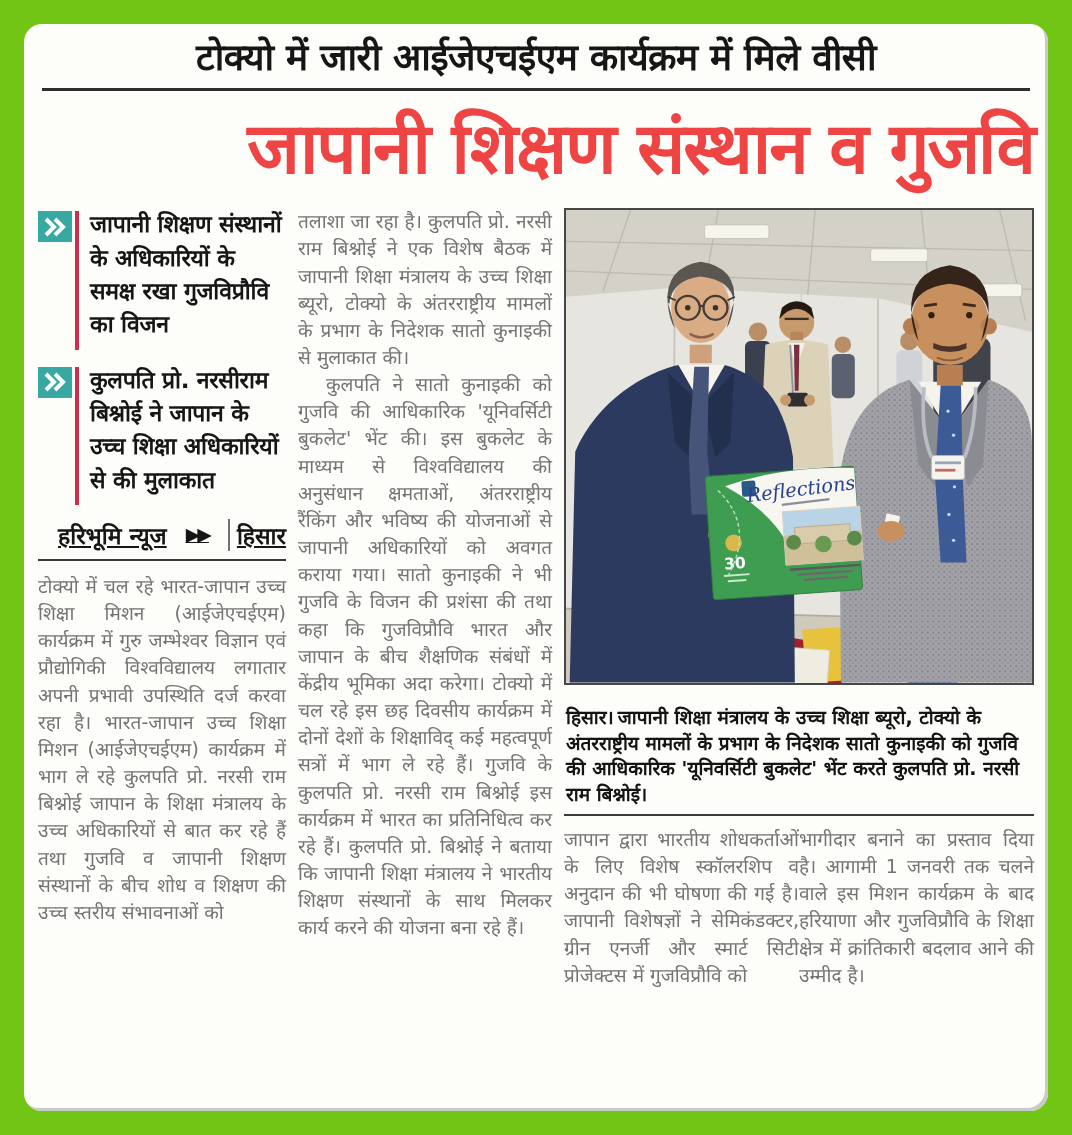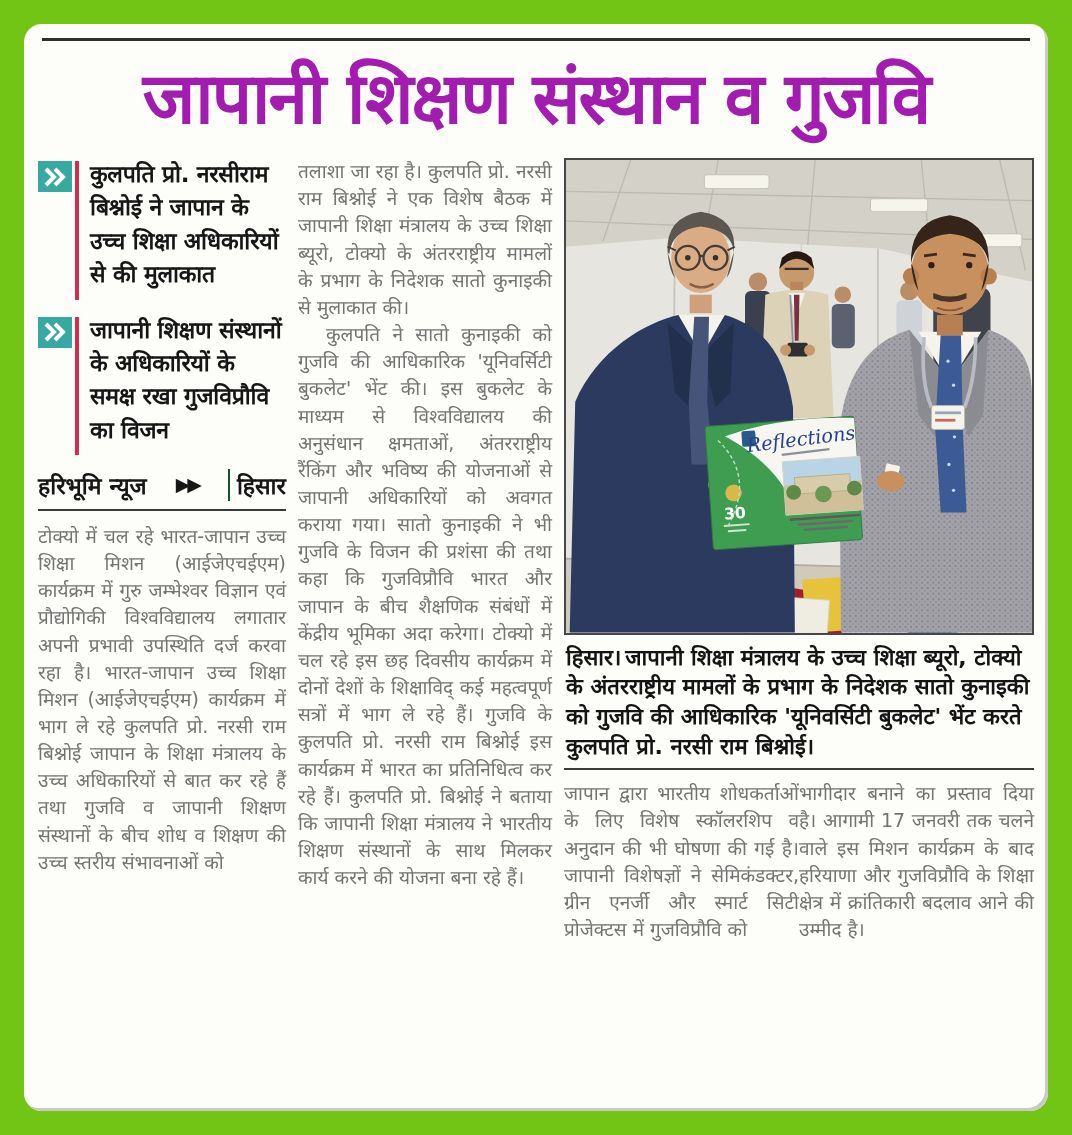--- a/index.html
+++ b/index.html
@@ -12,86 +12,87 @@
   *{box-sizing:border-box;margin:0;padding:0;}
   html,body{width:1072px;}
   body{font-family:"DejaVu Sans",sans-serif;color:var(--ink);}
   .frame{width:1072px;height:1135px;background:var(--green-border);padding:24px;}
   .page{width:100%;height:100%;background:#fdfdfa;border-radius:18px;padding:8px 14px 10px;
         overflow:hidden;box-shadow:inset -3px -3px 0 #c9c9c6;}
   
   .kicker{text-align:center;font-size:37px;font-weight:bold;letter-spacing:-0.5px;line-height:1.3;margin-top:2px;}
   .kicker-rule{border:none;border-top:3px solid var(--rule);margin:6px 4px 0;}
   
-  .headline{text-align:center;font-weight:bold;font-size:71px;line-height:1.34;
-            letter-spacing:-2px;margin:10px 0 12px;color:#a21caf;}
+  .headline{text-align:right;font-weight:bold;font-size:71px;line-height:1.34;
+            letter-spacing:-2px;margin:10px 0 12px;color:#ef4444;}
   
   .content{display:flex;gap:12px;align-items:flex-start;}
   .col-left{width:248px;flex:none;}
   .col-mid{width:254px;flex:none;}
   .col-right{flex:1;min-width:0;}
   
   .bullet{position:relative;padding-left:52px;font-size:23px;font-weight:bold;
           line-height:1.45;margin-bottom:22px;letter-spacing:-0.3px;}
   .bullet .vline{position:absolute;left:37px;top:3px;bottom:-8px;width:4px;background:var(--red-accent);}
   .bullet .chev{position:absolute;left:0;top:3px;width:34px;height:31px;background:var(--teal-accent);
                 display:flex;align-items:center;justify-content:center;}
   
-  .byline{display:flex;justify-content:space-between;align-items:center;gap:4px;
-          font-size:23px;font-weight:bold;margin:16px 0 8px;}
+  .byline{display:flex;justify-content:flex-end;align-items:center;gap:19px;
+          font-size:23px;font-weight:bold;margin:16px 0 8px;text-decoration:underline;}
   .byline .arrows{letter-spacing:-3px;font-size:19px;padding-bottom:2px;}
-  .byline .loc{border-left:2px solid #14532d;padding-left:7px;}
+  .byline .loc{border-left:2px solid #737373;padding-left:7px;}
   .thin-rule{border:none;border-top:2px solid #3a3a3a;margin:4px 0 12px;}
   
   .body-text{font-size:19px;line-height:1.43;text-align:justify;color:#737373;}
   .col-mid p{margin:0;}
   .col-mid p.indent{text-indent:28px;}
   
   .photo-wrap{border:2px solid #474747;background:#fff;line-height:0;}
   .photo-wrap svg{width:100%;height:auto;display:block;}
-  .caption{font-size:22px;line-height:1.36;font-weight:bold;margin:8px 2px 6px;color:#141414;text-align:left;}
+  .caption{font-size:19px;line-height:1.36;font-weight:bold;margin:20px 2px 6px;color:#141414;text-align:left;}
   .caption .cap-loc{margin-right:4px;}
   .caption .cap-text{font-weight:bold;}
   .caption-rule{border:none;border-top:2px solid #3a3a3a;margin:4px 0 10px;}
   .bottom-cols{display:grid;grid-template-columns:1fr 1fr;}
 </style>
 </head>
 <body>
 
 <div class="frame">
   <div class="page">
 
+    <div class="kicker">टोक्यो में जारी आईजेएचईएम कार्यक्रम में मिले वीसी</div>
     <hr class="kicker-rule">
 
     <h1 class="headline">
       <span>जापानी शिक्षण संस्थान व गुजवि</span><br>
     </h1>
 
     <div class="content">
 
       <div class="col-left">
         <div class="bullet">
           <span class="chev">
             <svg width="24" height="20" viewBox="0 0 24 20">
                 <polyline points="3,2 11,10 3,18" fill="none" stroke="#ffffff" stroke-width="4"></polyline>
                 <polyline points="12,2 20,10 12,18" fill="none" stroke="#ffffff" stroke-width="4"></polyline>
               </svg>
           </span>
           <span class="vline"></span>
-          <span>कुलपति प्रो. नरसीराम बिश्नोई ने जापान के उच्च शिक्षा अधिकारियों से की मुलाकात</span>
+          <span>जापानी शिक्षण संस्थानों के अधिकारियों के समक्ष रखा गुजविप्रौवि का विजन</span>
         </div>
         <div class="bullet">
           <span class="chev">
             <svg width="24" height="20" viewBox="0 0 24 20">
                 <polyline points="3,2 11,10 3,18" fill="none" stroke="#ffffff" stroke-width="4"></polyline>
                 <polyline points="12,2 20,10 12,18" fill="none" stroke="#ffffff" stroke-width="4"></polyline>
               </svg>
           </span>
           <span class="vline"></span>
-          <span>जापानी शिक्षण संस्थानों के अधिकारियों के समक्ष रखा गुजविप्रौवि का विजन</span>
+          <span>कुलपति प्रो. नरसीराम बिश्नोई ने जापान के उच्च शिक्षा अधिकारियों से की मुलाकात</span>
         </div>
 
         <div class="byline">
           <span>हरिभूमि न्यूज</span>
           <span class="arrows">▶▶</span>
           <span class="loc">हिसार</span>
         </div>
         <hr class="thin-rule">
 
         <div class="body-text">टोक्यो में चल रहे भारत-जापान उच्च शिक्षा मिशन (आईजेएचईएम) कार्यक्रम में गुरु जम्भेश्वर विज्ञान एवं प्रौद्योगिकी विश्वविद्यालय लगातार अपनी प्रभावी उपस्थिति दर्ज करवा रहा है। भारत-जापान उच्च शिक्षा मिशन (आईजेएचईएम) कार्यक्रम में भाग ले रहे कुलपति प्रो. नरसी राम बिश्नोई जापान के शिक्षा मंत्रालय के उच्च अधिकारियों से बात कर रहे हैं तथा गुजवि व जापानी शिक्षण संस्थानों के बीच शोध व शिक्षण की उच्च स्तरीय संभावनाओं को</div>
@@ -256,19 +257,19 @@
           </svg>
         </div>
 
         <div class="caption">
           <b class="cap-loc">हिसार।</b><span class="cap-text">जापानी शिक्षा मंत्रालय के उच्च शिक्षा ब्यूरो, टोक्यो के अंतरराष्ट्रीय मामलों के प्रभाग के निदेशक सातो कुनाइकी को गुजवि की आधिकारिक 'यूनिवर्सिटी बुकलेट' भेंट करते कुलपति प्रो. नरसी राम बिश्नोई।</span>
         </div>
         <hr class="caption-rule">
 
         <div class="bottom-cols">
           <p class="body-text">जापान द्वारा भारतीय शोधकर्ताओं के लिए विशेष स्कॉलरशिप व अनुदान की भी घोषणा की गई है। जापानी विशेषज्ञों ने सेमिकंडक्टर, ग्रीन एनर्जी और स्मार्ट सिटी प्रोजेक्टस में गुजविप्रौवि को</p>
-          <p class="body-text">भागीदार बनाने का प्रस्ताव दिया है। आगामी 17 जनवरी तक चलने वाले इस मिशन कार्यक्रम के बाद हरियाणा और गुजविप्रौवि के शिक्षा क्षेत्र में क्रांतिकारी बदलाव आने की उम्मीद है।</p>
+          <p class="body-text">भागीदार बनाने का प्रस्ताव दिया है। आगामी 1 जनवरी तक चलने वाले इस मिशन कार्यक्रम के बाद हरियाणा और गुजविप्रौवि के शिक्षा क्षेत्र में क्रांतिकारी बदलाव आने की उम्मीद है।</p>
         </div>
       </div>
 
     </div>
   </div>
 </div>
 
 </body></html>

